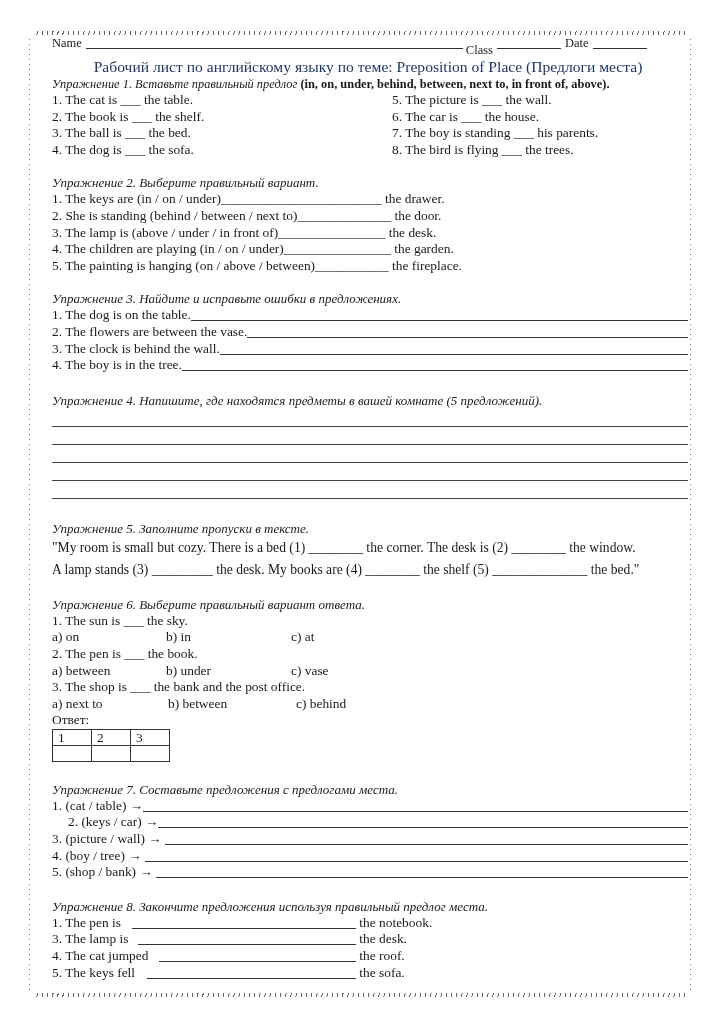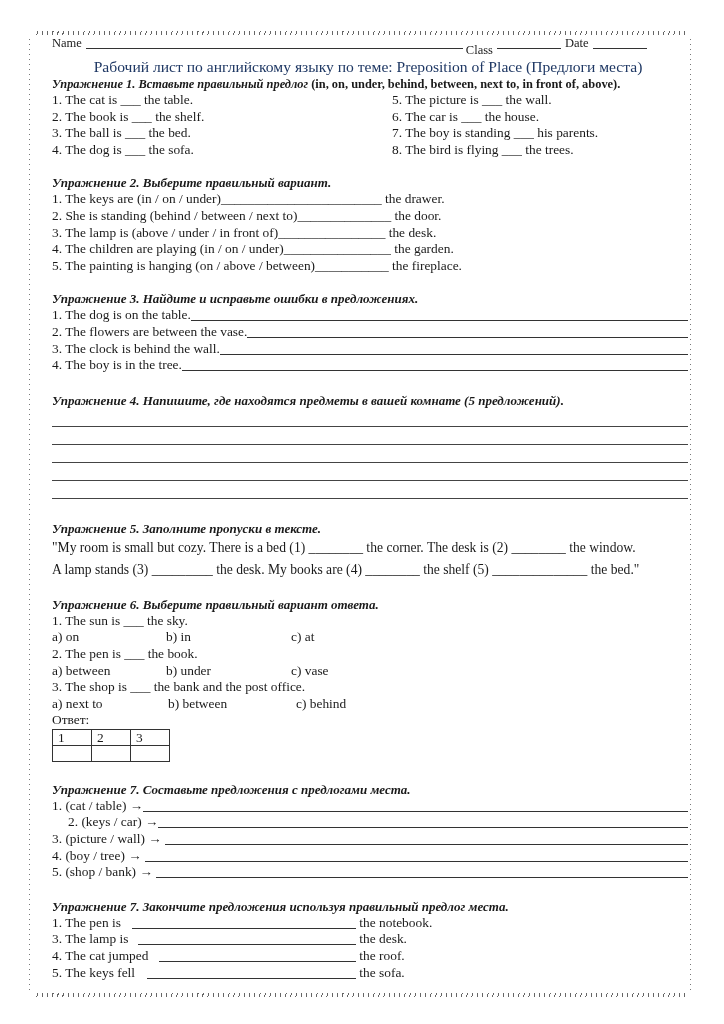--- a/index.html
+++ b/index.html
@@ -10,21 +10,21 @@
       background-image: repeating-linear-gradient(100deg, transparent 0 3px, #666 3px 4px, transparent 4px 5.1px); }
     .frame .top { top: 0; } .frame .bottom { bottom: 0; }
     .frame .left, .frame .right { position: absolute; top: 6px; bottom: 6px; width: 3px;
       background-image: radial-gradient(circle, #777 0.8px, transparent 1px);
       background-size: 3px 5px; }
     .frame .left { left: -2px; } .frame .right { right: -6px; }
     .content { position: absolute; left: 52px; top: 36px; width: 636px; font-size: 13.4px; line-height: 16.6px; }
     .row { white-space: nowrap; }
     .header-row { display: flex; font-size: 12.5px; line-height: 15px; }
     .title { text-align: center; font-size: 15.6px; color: #1f3864; line-height: 18px; margin-left: -4px; }
-    .ex-title { font-weight: bold; font-style: italic; font-size: 13px; line-height: 16px; }
+    .ex-title { font-weight: normal; font-style: italic; font-size: 13px; line-height: 16px; }
     .two-col { display: flex; }
     .two-col .col { width: 340px; }
     .two-col .col + .col { width: 296px; }
     .gap { height: 17px; }
     .blank-line { height: 17px; border-bottom: 1px solid #444; margin-bottom: 0; }
     .opts { display: flex; }
     .opts span { display: inline-block; }
     table.answer { border-collapse: collapse; margin-top: 0; }
     table.answer td { border: 1px solid #333; width: 33px; height: 15px; padding: 0 0 0 5px; font-size: 13.4px; line-height: 15px; }
     .fill { display: inline-block; border-bottom: 1px solid #333; height: 12px; vertical-align: baseline; }
@@ -169,21 +169,21 @@
       <span style="white-space:pre">4. (boy / tree) → </span>
       <span class="fill" style="flex:1;height:13px;"></span>
     </div>
   <div class="row" style="display:flex;">
       <span style="white-space:pre">5. (shop / bank) → </span>
       <span class="fill" style="flex:1;height:13px;"></span>
     </div>
 
   <div class="gap" style="height:18px;"></div>
 
-  <div class="ex-title">Упражнение 7. Закончите предложения используя правильный предлог места.</div>
+  <div class="ex-title">Упражнение 8. Закончите предложения используя правильный предлог места.</div>
   <div class="row" style="display:flex;">
       <span style="white-space:pre;width:80px">1. The pen is </span>
       <span class="fill" style="width:224px;height:13px;"></span>
       <span style="white-space:pre"> the notebook.</span>
     </div>
   <div class="row" style="display:flex;">
       <span style="white-space:pre;width:86px">3. The lamp is </span>
       <span class="fill" style="width:218px;height:13px;"></span>
       <span style="white-space:pre"> the desk.</span>
     </div>

